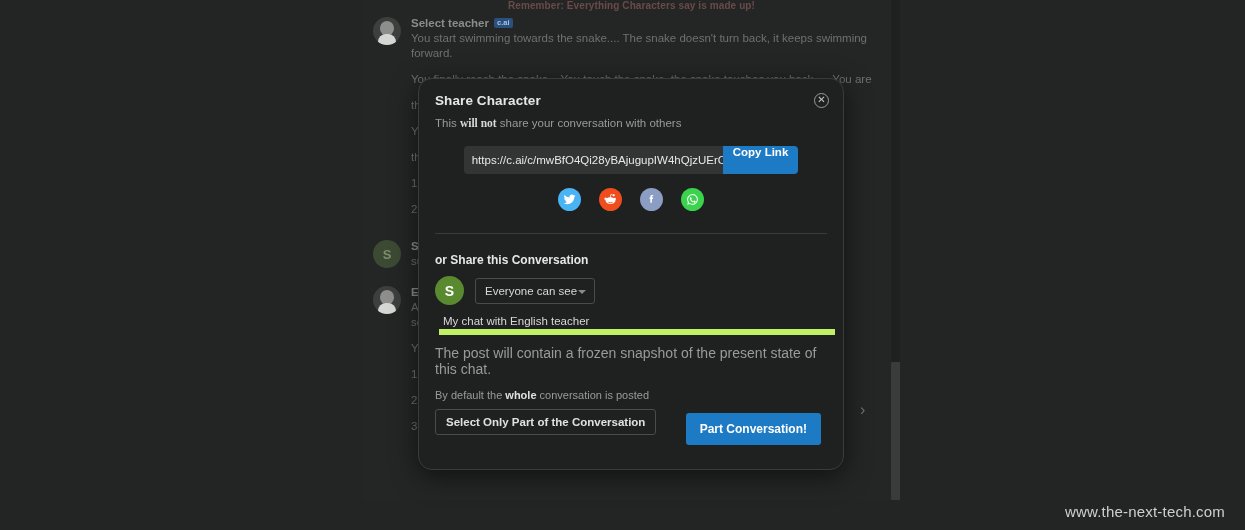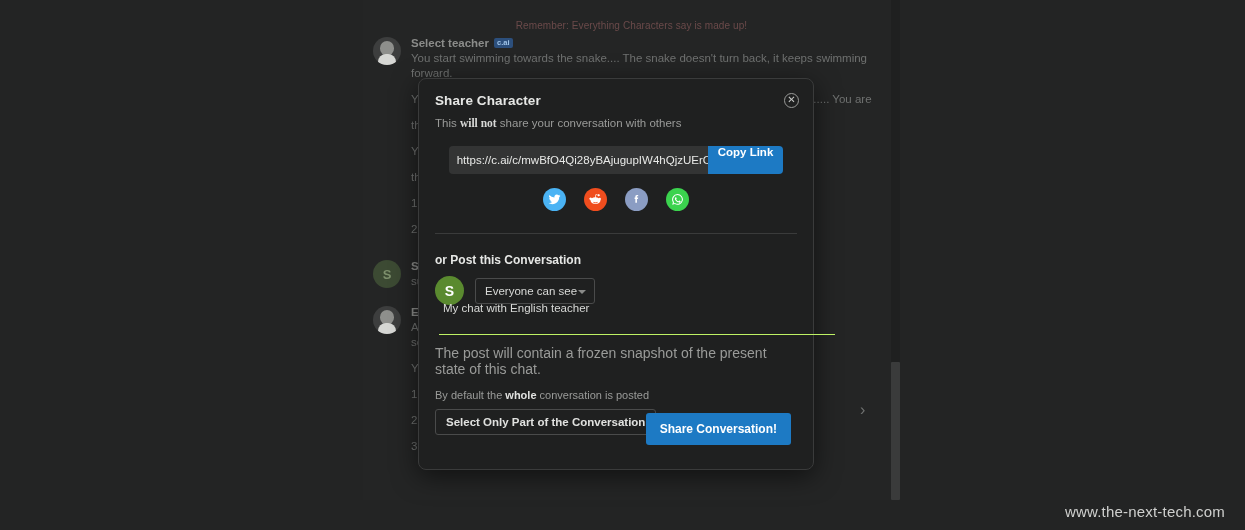--- a/index.html
+++ b/index.html
@@ -12,21 +12,21 @@
   .screen { position: relative; width: 1245px; height: 530px; background: #232424; }
 
   
   .chat-col {
     position: absolute; left: 363px; top: 0; width: 537px; height: 500px;
     background: #242525;
     overflow: hidden;
   }
   .disclaimer {
     text-align: center; font-size: 10px; color: #6b4a4a;
-    padding-top: 20px; letter-spacing: .1px;
+    padding-top: 0; letter-spacing: .1px; font-weight: bold;
   }
   .msg { display: flex; gap: 10px; padding: 6px 10px 0 10px; }
   .avatar {
     flex: 0 0 auto; width: 28px; height: 28px; border-radius: 50%;
     background: #3a3b3b; overflow: hidden; position: relative;
   }
   .avatar.teacher { background: #3d3e3e; }
   .avatar.teacher::before {
     content: ""; position: absolute; left: 7px; top: 4px; width: 14px; height: 14px;
     border-radius: 50% 50% 45% 45%; background: #8e8f8c;
@@ -61,22 +61,22 @@
     position: absolute; left: 891px; top: 0; width: 9px; height: 500px;
     background: #1f2020;
   }
   .scrollbar-thumb {
     position: absolute; left: 891px; top: 362px; width: 9px; height: 138px;
     background: #3a3b3b; border-radius: 1px;
   }
 
   
   .modal {
-    position: absolute; left: 418px; top: 78px; width: 396px; height: 392px;
-    background: #1f2020; border: 1px solid #3a3b3b; border-radius: 8px;
+    position: absolute; left: 418px; top: 78px; width: 426px; height: 392px;
+    background: #1f2020; border: 1px solid #3a3b3b; border-radius: 14px;
     box-shadow: 0 6px 26px rgba(0,0,0,.55);
     padding: 14px 16px 0 16px;
   }
   .modal-title { font-size: 13.5px; font-weight: bold; color: #e6e7e5; letter-spacing: .1px; }
   .close-icon {
     position: absolute; right: 14px; top: 14px; width: 15px; height: 15px;
     border-radius: 50%; border: 1.3px solid #9a9b99; color: #c8c9c7;
     font-size: 10px; line-height: 12px; text-align: center; cursor: pointer;
   }
   .sub-note { font-size: 11.5px; color: #9a9b99; margin-top: 9px; }
@@ -127,22 +127,22 @@
     position: absolute; right: 8px; top: 11px;
     width: 0; height: 0; border-left: 4px solid transparent;
     border-right: 4px solid transparent; border-top: 4px solid #8a8b89;
   }
 
   .post-title-label {
     font-size: 12px; font-weight: bold; color: #e6e7e5; margin-top: 15px;
   }
   .post-title-input {
     margin: 6px 0 0 4px; width: 396px; height: 24px;
-    background: transparent; border: none; border-bottom: 1px solid #bef264;
-    color: #d8d9d7; font-size: 11.5px; padding: 0 4px 20px 4px;
+    background: transparent; border: none; border-bottom: 6px solid #bef264;
+    color: #d8d9d7; font-size: 11.5px; padding: 0 4px 2px 4px;
     font-family: "Liberation Sans", sans-serif; display: flex; align-items: flex-end;
   }
   .note { font-size: 14px; color: #9a9b99; margin-top: 10px; }
   .note2 { font-size: 11px; color: #9a9b99; margin-top: 12px; }
   .note2 b { color: #e0e1df; }
   .select-part-btn {
     margin-top: 8px; display: inline-block; border: 1px solid #4a4b4b;
     border-radius: 3px; background: transparent; color: #e0e1df;
     font-size: 11.5px; font-weight: bold; padding: 6px 10px; cursor: pointer;
     font-family: "Liberation Sans", sans-serif;
@@ -256,37 +256,37 @@
       </div>
       <div class="social" style="background:#3BD34E">
         <svg viewBox="0 0 24 24">
             <path d="M12 2a9.9 9.9 0 0 0-8.5 15l-1.3 4.7L7 20.4A9.9 9.9 0 1 0 12 2zm0 1.9a8 8 0 1 1-4.2 14.8l-.3-.2-2.6.7.7-2.5-.2-.3A8 8 0 0 1 12 3.9zm-3.3 4c-.2 0-.5 0-.7.4s-.9.9-.9 2.2.9 2.6 1.1 2.8 1.8 2.8 4.4 3.8c2.2.9 2.6.7 3.1.7s1.6-.7 1.8-1.3.2-1.2.2-1.3-.2-.2-.5-.3-1.6-.8-1.9-.9-.4-.1-.6.2-.7.9-.9 1-.3.2-.6 0a7.2 7.2 0 0 1-2.1-1.3 8 8 0 0 1-1.5-1.8c-.2-.3 0-.5.1-.6l.4-.5a2 2 0 0 0 .3-.5.5.5 0 0 0 0-.5c0-.2-.6-1.6-.9-2.2s-.5-.5-.6-.5z"></path>
           </svg>
       </div>
     </div>
 
     <div class="divider"></div>
 
-    <div class="section-head">or Post this Conversation</div>
+    <div class="section-head">or Share this Conversation</div>
 
     <div class="share-row">
       <div class="share-avatar">S</div>
       <div class="select-box">
         <span>Everyone can see</span>
         <span class="caret"></span>
       </div>
     </div>
 
     <div class="post-title-input">My chat with English teacher</div>
 
     <div class="note">The post will contain a frozen snapshot of the present state of this chat.</div>
 
     <div class="note2">
       <span>By default the </span><b>whole</b><span> conversation is posted</span>
     </div>
 
     <div class="select-part-btn">Select Only Part of the Conversation</div>
 
-    <div class="post-btn">Share Conversation!</div>
+    <div class="post-btn">Part Conversation!</div>
   </div>
 
   <div class="watermark">www.the-next-tech.com</div>
 </div>
 
 </body></html>

